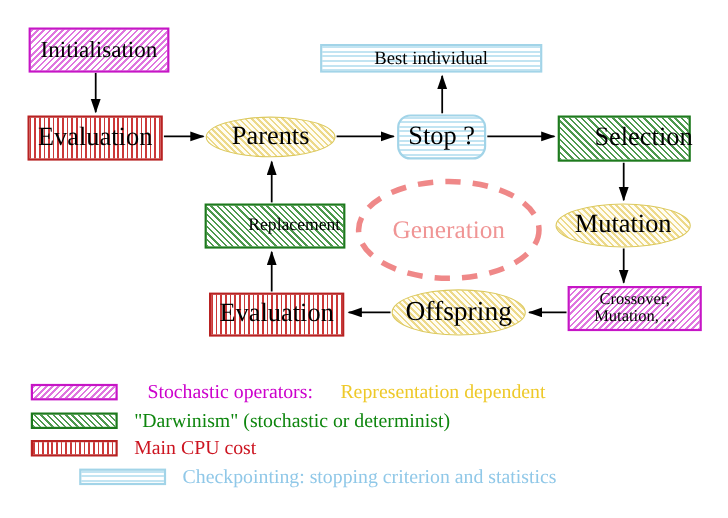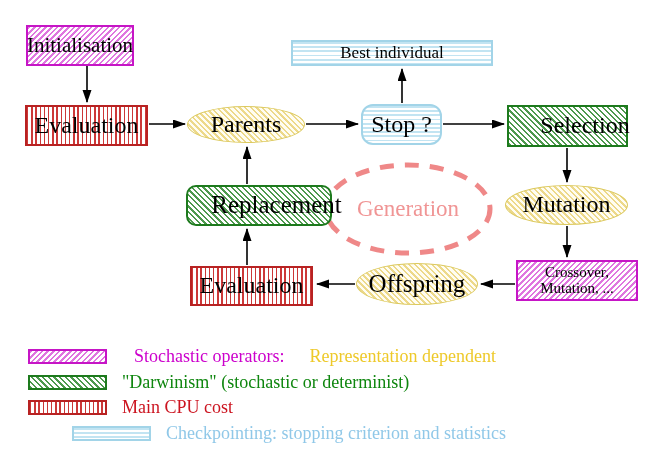--- a/index.html
+++ b/index.html
@@ -64,21 +64,21 @@
       <line x1="402" y1="103" x2="402" y2="69" marker-end="url(#ah)"></line>
       <line x1="567" y1="148" x2="567" y2="182" marker-end="url(#ah)"></line>
       <line x1="567" y1="226" x2="567" y2="257" marker-end="url(#ah)"></line>
       <line x1="515" y1="284" x2="481" y2="284" marker-end="url(#ah)"></line>
       <line x1="355" y1="284" x2="317" y2="284" marker-end="url(#ah)"></line>
       <line x1="247" y1="265" x2="247" y2="229" marker-end="url(#ah)"></line>
       <line x1="247" y1="184" x2="247" y2="147" marker-end="url(#ah)"></line>
     </g>
   </svg>
 
-  <div class="node hatch-magenta" style="left:26px;top:25px;width:108px;height:41px;font-size:21px;">
+  <div class="node hatch-magenta" style="left:26px;top:25px;width:128px;height:41px;font-size:21px;">
     <span>Initialisation</span>
   </div>
 
   <div class="node stripe-red" style="left:25px;top:105px;width:123px;height:41px;font-size:24px;">
     <span>Evaluation</span>
   </div>
 
   <div class="node ellipse hatch-yellow" style="left:187px;top:106px;width:118px;height:37px;font-size:24px;">
     <span>Parents</span>
   </div>
@@ -105,21 +105,21 @@
   </div>
 
   <div class="node ellipse hatch-yellow" style="left:356px;top:263px;width:122px;height:42px;font-size:25px;">
     <span>Offspring</span>
   </div>
 
   <div class="node stripe-red" style="left:190px;top:266px;width:123px;height:40px;font-size:24px;">
     <span>Evaluation</span>
   </div>
 
-  <div class="node hatch-green" style="left:186px;top:185px;width:146px;height:41px;font-size:25px;border-radius:10px;">
+  <div class="node hatch-green" style="left:186px;top:185px;width:128px;height:41px;font-size:16px;">
     <span>Replacement</span>
   </div>
 
   <div class="gen-label" style="left:328px;top:196px;width:160px;font-size:23px;">
     <span>Generation</span>
   </div>
 
   <div class="legend-row" style="top:346px;gap:12px;">
     <div class="legend-swatch hatch-magenta"></div>
     <span class="legend-text" style="color:#cc00cc;">Stochastic operators:</span>

